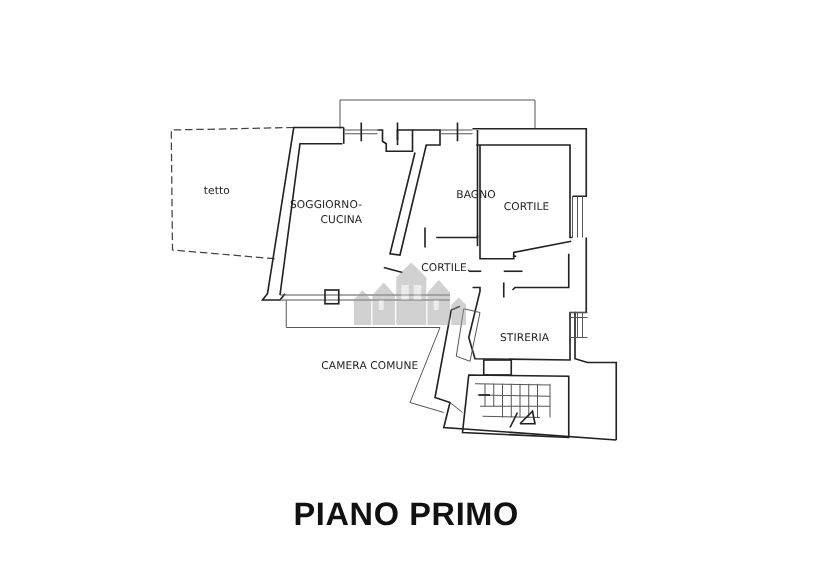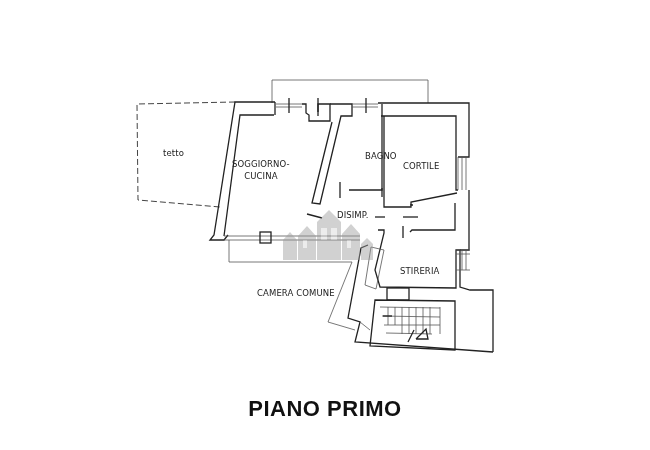--- a/index.html
+++ b/index.html
@@ -1,22 +1,22 @@
 <!DOCTYPE html>
 <html><head>
   <meta charset="utf-8">
   <style>
     html, body { margin: 0; padding: 0; background: #ffffff; }
     body { width: 650px; height: 450px; position: relative; overflow: hidden; font-family: "Liberation Sans", sans-serif; }
     #plan { position: absolute; left: 0; top: 0; width: 650px; height: 450px; }
     .wall { fill: none; stroke: #222; stroke-width: 1.3; }
     .thin { fill: none; stroke: #555; stroke-width: 0.8; }
     .dash { fill: none; stroke: #444; stroke-width: 1; stroke-dasharray: 6 3; }
-    .room-label { position: absolute; font-family: "DejaVu Sans", sans-serif; font-size: 8.5px; color: #222; text-align: center; line-height: 12px; white-space: pre; letter-spacing: 0.1px; }
-    .floor-title { position: absolute; left: 0; width: 650px; top: 396px; text-align: center; font-family: "Liberation Sans", sans-serif; font-weight: bold; font-size: 22px; color: #111; letter-spacing: 0.5px; }
+    .room-label { position: absolute; font-family: "DejaVu Sans", sans-serif; font-size: 8.5px; color: #222; text-align: right; line-height: 12px; white-space: pre; letter-spacing: 0.1px; }
+    .floor-title { position: absolute; left: 0; width: 650px; top: 396px; text-align: center; font-family: "Liberation Sans", sans-serif; font-weight: bold; font-size: 26px; color: #111; letter-spacing: 0.5px; }
     .watermark { position: absolute; left: 283px; top: 210px; width: 90px; height: 52px; opacity: 0.45; }
   </style>
 </head>
 <body>
 
 <svg id="plan" viewBox="0 0 650 450" xmlns="http://www.w3.org/2000/svg">
 
   <g>
     <polyline class="dash" points="235,102 137,104 138,200 220,207"></polyline>
   </g>
@@ -119,17 +119,17 @@
     <rect x="20" y="30" width="4" height="8"></rect>
     <rect x="64" y="30" width="4" height="8"></rect>
   </g>
 </svg>
 
 <div class="room-label" style="left:163px; top:147px;">tetto</div>
 <div class="room-label" style="left:232px; top:158px;">SOGGIORNO-
 CUCINA</div>
 <div class="room-label" style="left:341px; top:150px;padding-left:24px;">BAGNO</div>
 <div class="room-label" style="left:403px; top:160px;">CORTILE</div>
-<div class="room-label" style="left:337px; top:209px;">DISIMP.</div>
+<div class="room-label" style="left:337px; top:209px;">CORTILE.</div>
 <div class="room-label" style="left:400px; top:253px;margin-top:12px;">STIRERIA</div>
 <div class="room-label" style="left:257px; top:287px;">CAMERA COMUNE</div>
 
 <div class="floor-title">PIANO PRIMO</div>
 
 </body></html>

